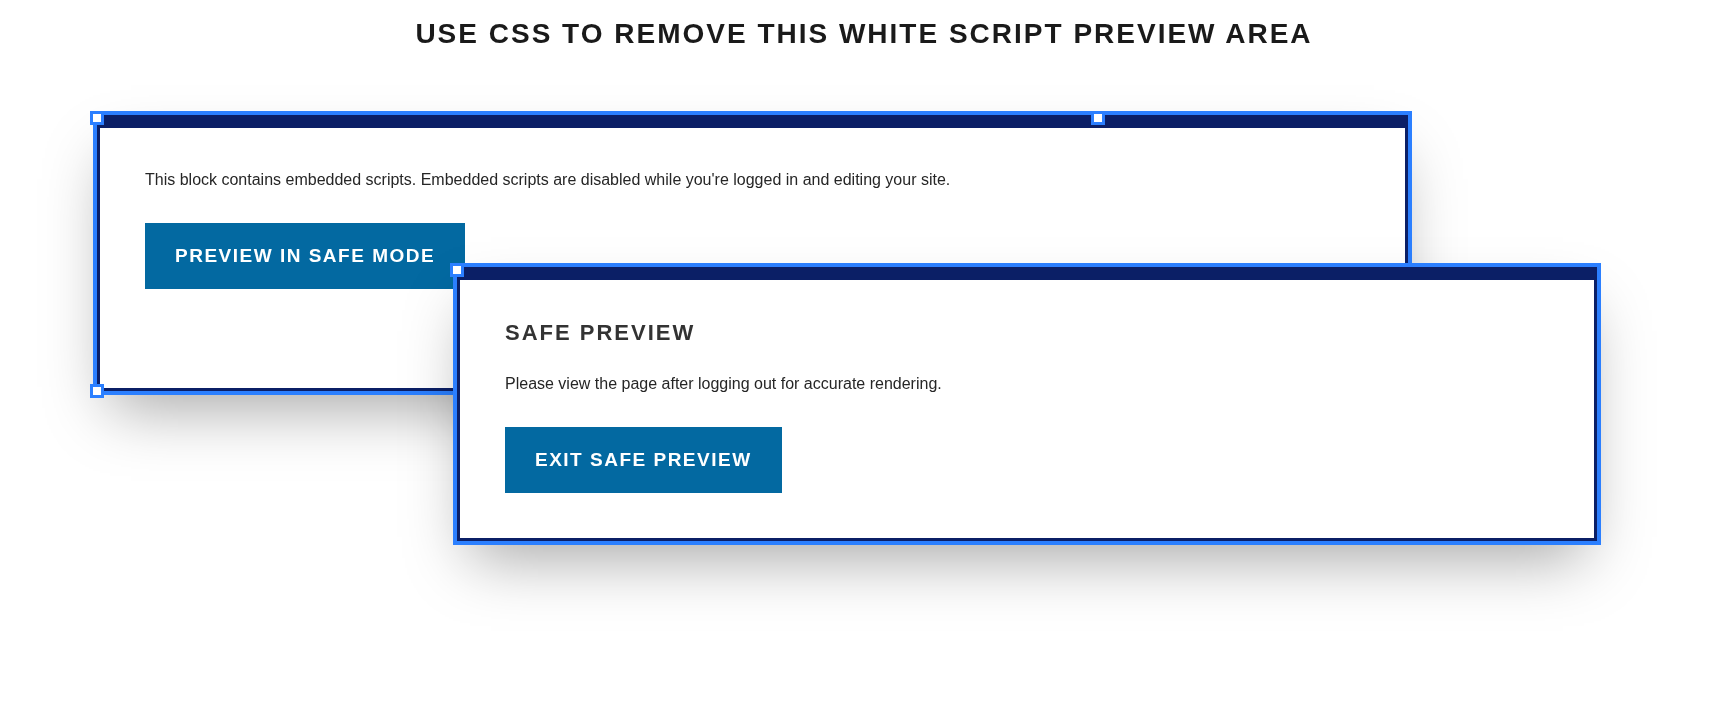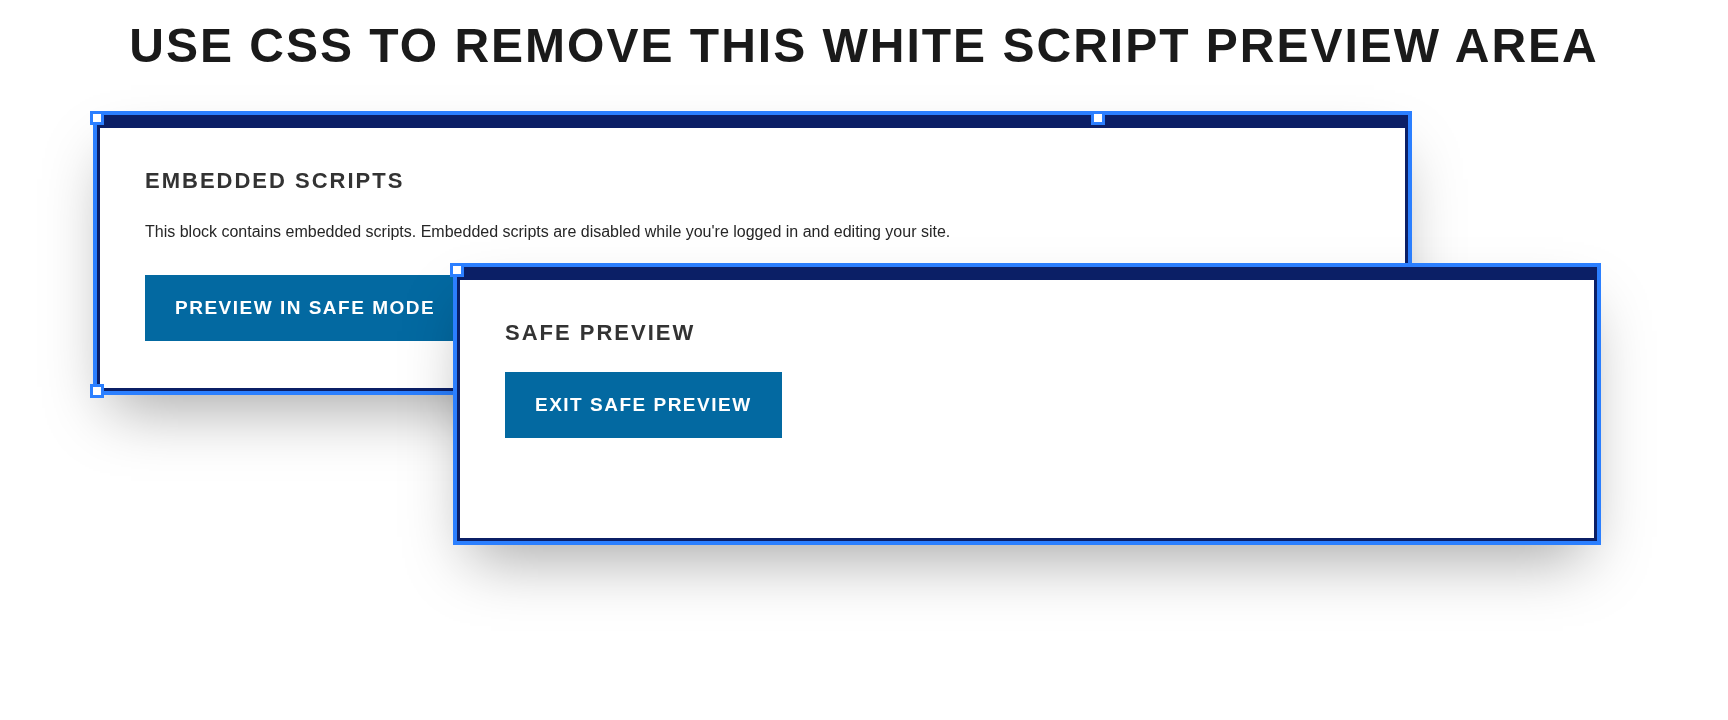--- a/index.html
+++ b/index.html
@@ -14,21 +14,21 @@
     position: relative;
     width: 1728px;
     height: 720px;
   }
   .heading {
     position: absolute;
     top: 18px;
     left: 0;
     width: 100%;
     text-align: center;
-    font-size: 48px;
+    font-size: 28px;
     font-weight: 800;
     letter-spacing: 2px;
     color: #1a1a1a;
     font-family: "Futura", "Trebuchet MS", Arial, sans-serif;
   }
 
   
   .sel-block {
     position: absolute;
     background: #ffffff;
@@ -101,27 +101,27 @@
 
 <div class="stage">
 
   <h1 class="heading">USE CSS TO REMOVE THIS WHITE SCRIPT PREVIEW AREA</h1>
 
   <div class="sel-block block-embedded">
     <span class="handle h-tl"></span>
     <span class="handle h-tr"></span>
     <span class="handle h-bl"></span>
     <div class="content">
-      <div class="block-title">EMBEDDED SCRIPTS</div>
       <div class="block-text">This block contains embedded scripts. Embedded scripts are disabled while you're logged in and editing your site.</div>
       <button class="btn">PREVIEW IN SAFE MODE</button>
     </div>
   </div>
 
   <div class="sel-block block-safe">
     <span class="handle h-tl"></span>
     <div class="content">
       <div class="block-title">SAFE PREVIEW</div>
+      <div class="block-text">Please view the page after logging out for accurate rendering.</div>
       <button class="btn">EXIT SAFE PREVIEW</button>
     </div>
   </div>
 
 </div>
 
 </body></html>

